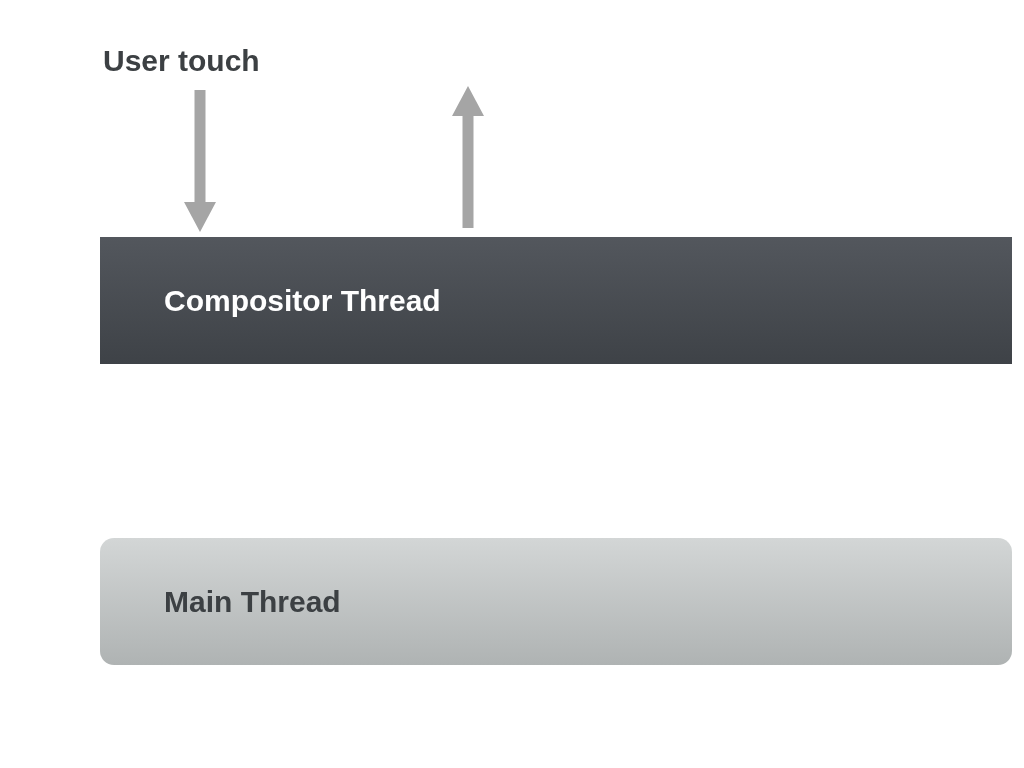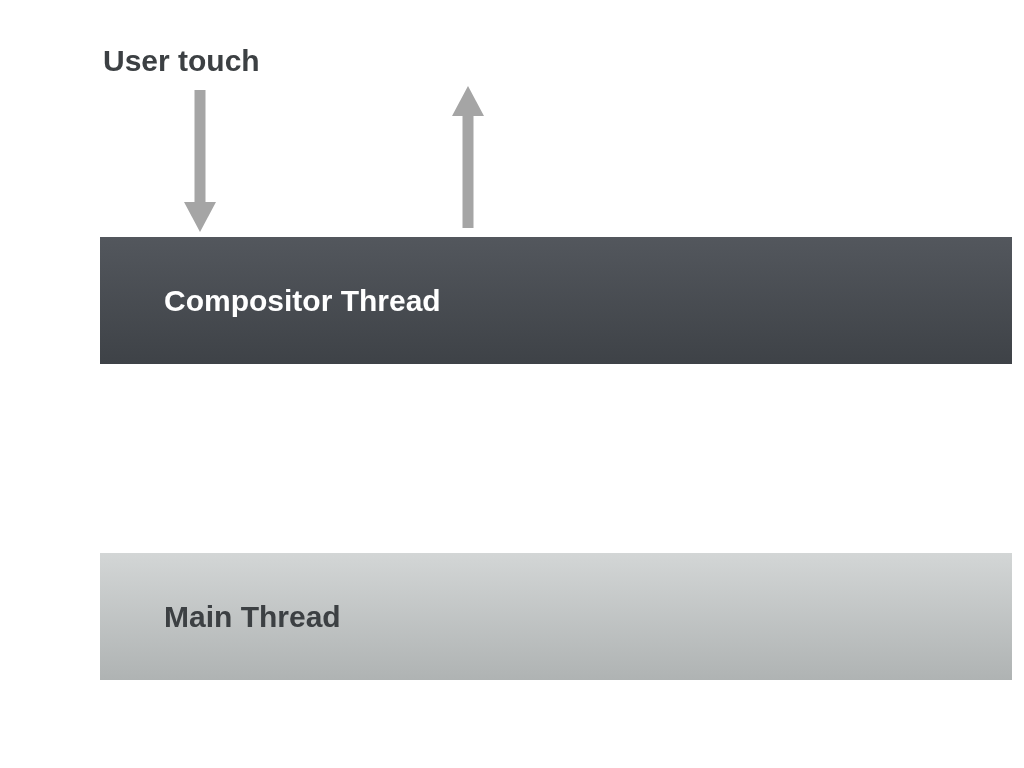--- a/index.html
+++ b/index.html
@@ -50,22 +50,23 @@
     font-size: 30px;
     font-weight: 700;
     white-space: nowrap;
   }
   .bar-compositor {
     top: 237px;
     background: linear-gradient(to bottom, #53575d 0%, #3e4247 100%);
   }
   .bar-compositor .bar-label { color: #ffffff; }
   .bar-main {
-    top: 553px;
+    top: 538px;
     background: linear-gradient(to bottom, #d3d6d6 0%, #afb3b3 100%);
+    border-radius: 14px;
   }
   .bar-main .bar-label { color: #3c4043; }
 </style>
 </head>
 <body>
 
 <div class="canvas">
 
   <div class="annotation user-touch">User touch</div>
 

